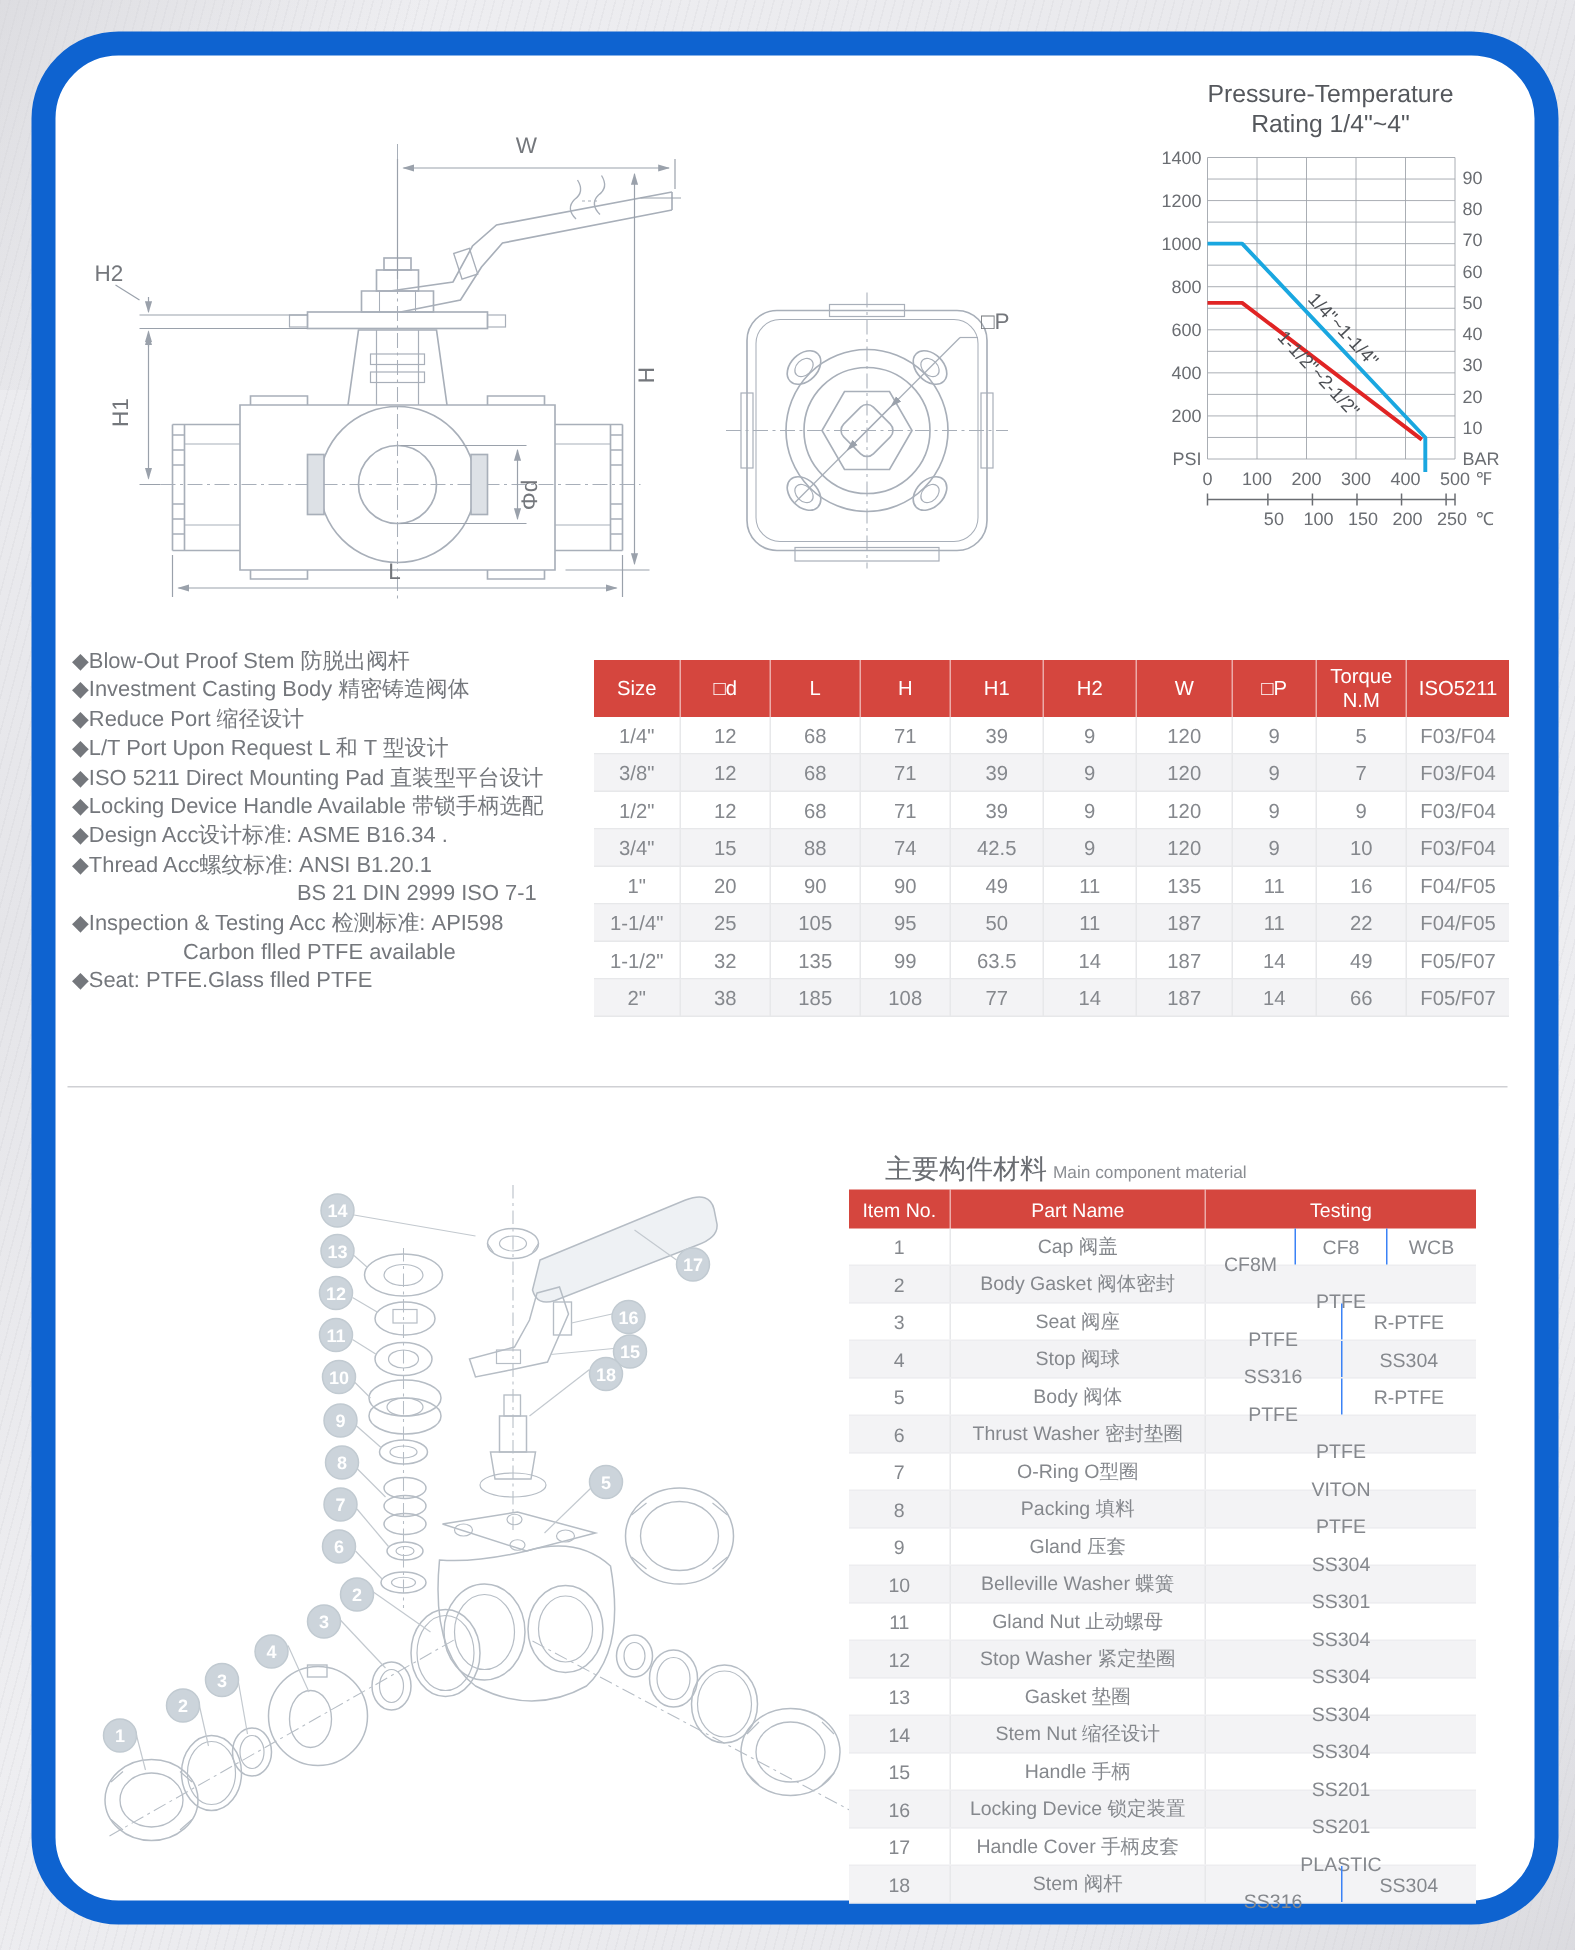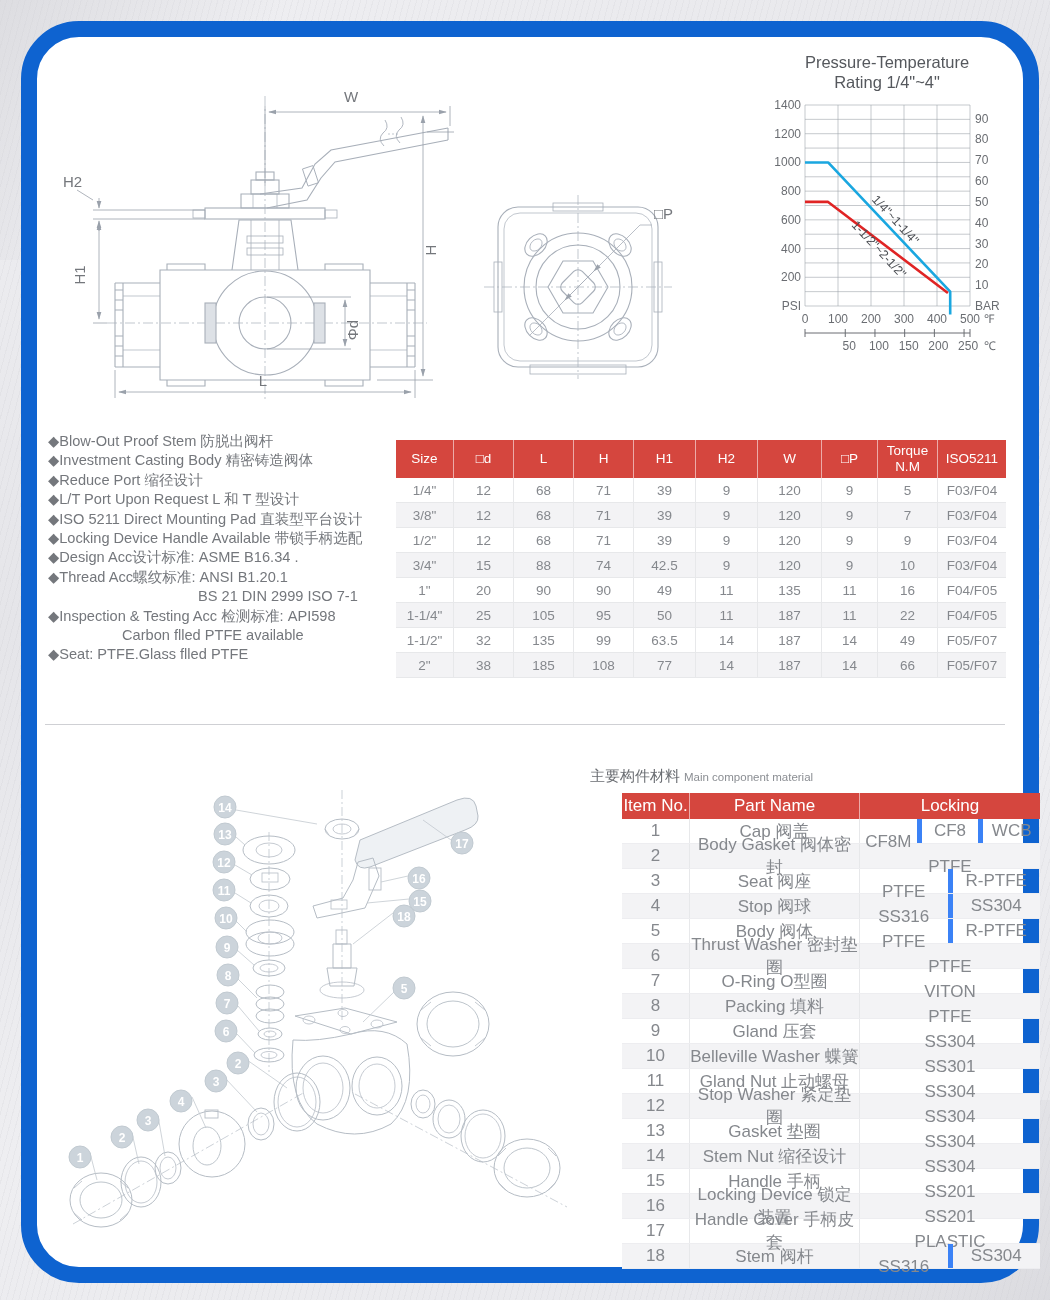--- a/index.html
+++ b/index.html
@@ -33,31 +33,31 @@
   .dt-cell{box-sizing:border-box;display:flex;align-items:center;justify-content:center;text-align:center;}
   .dt-head .dt-cell{background:#d5463e;color:#fff;height:38px;border-right:1px solid rgba(255,255,255,.55);
     font-size:13.5px;white-space:pre-line;line-height:1.15;}
   .dt-head .dt-cell:last-child{border-right:none;}
   .dt-body .dt-row{height:25px;}
   .dt-body .dt-cell{border-right:1px solid #e7e8ea;border-bottom:1px solid #e7e8ea;height:25px;}
   .dt-body .dt-row .dt-cell:last-child{border-right:none;}
   .dt-body .dt-row.zebra{background:#f3f3f5;}
   
   #mat-title{left:590px;top:767px;width:420px;color:#6a6d72;}
-  #mat-title .cn{font-size:15px;}
+  #mat-title .cn{font-size:18px;}
   #mat-title .en{font-size:11.5px;color:#8b8e93;margin-left:4px;}
-  #mat-table{left:622px;top:793px;width:418px;font-size:17px;color:#85888d;}
+  #mat-table{left:566px;top:793px;width:418px;font-size:13px;color:#85888d;}
   .mt-row{display:flex;}
   .mt-head .mt-cell{background:#d5463e;color:#fff;height:26px;border-right:1px solid rgba(255,255,255,.55);}
   .mt-head .mt-cell:last-child{border-right:none;}
   .mt-cell{box-sizing:border-box;display:flex;align-items:center;justify-content:center;text-align:center;}
   .mt-no{width:68px;}
   .mt-name{width:170px;}
   .mt-mat{width:180px;display:flex;}
-  .mt-mat .mv{flex:1;display:flex;align-items:center;justify-content:center;border-left:5px solid #3b82f6;}
+  .mt-mat .mv{flex:1;display:flex;align-items:center;justify-content:center;border-left:1px solid #3b82f6;}
   .mt-mat .mv:first-child{border-left:none;margin-top:22px;}
   .mt-body .mt-row{height:24px;border-bottom:1px solid #ededf0;}
   .mt-body .mt-no{border-right:1px solid #e7e8ea;}
   .mt-body .mt-name{border-right:1px solid #e7e8ea;}
   .mt-body .mt-row.zebra{background:#f3f3f5;}
   
   #divider{left:45px;top:724px;width:960px;height:1px;background:#cfd0d4;}
   
   svg text{font-family:"Liberation Sans", sans-serif;}
   .dim-label{fill:#74777c;}
@@ -531,21 +531,21 @@
     </g>
 </svg>
 
 <div id="mat-title" class="abs">
   <span class="cn">主要构件材料</span><span class="en">Main component material</span>
 </div>
 <div id="mat-table" class="abs">
     <div class="mt-head mt-row">
       <div class="mt-cell mt-no">Item No.</div>
       <div class="mt-cell mt-name">Part Name</div>
-      <div class="mt-cell mt-mat" style="display: flex;">Locking</div>
+      <div class="mt-cell mt-mat" style="display: flex;">Testing</div>
     </div>
     <div class="mt-body">
       <div class="mt-row">
         <div class="mt-cell mt-no">1</div>
         <div class="mt-cell mt-name">Cap 阀盖</div>
         <div class="mt-mat">
           <div class="mv">CF8M</div>
           <div class="mv">CF8</div>
           <div class="mv">WCB</div>
         </div>

